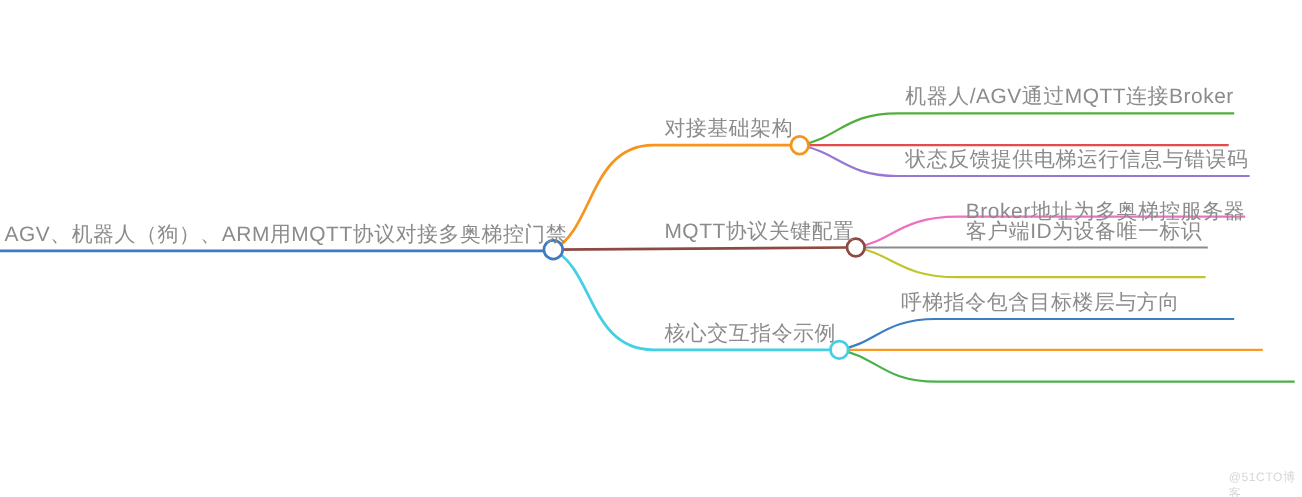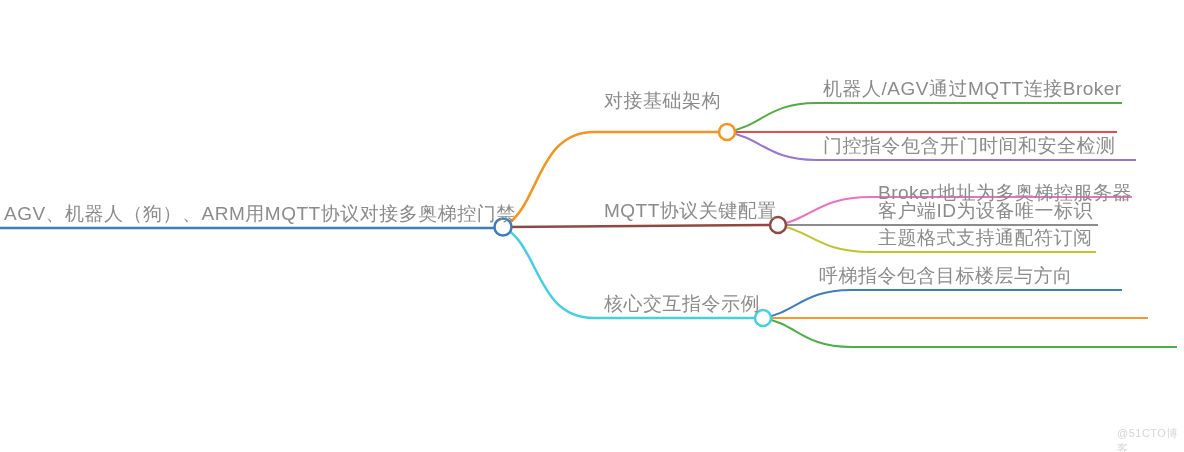--- a/index.html
+++ b/index.html
@@ -60,27 +60,26 @@
     <path d="M 763 318 C 797 324 803 347 851 347 H 1177" stroke-width="2" fill="none" stroke="#4cb04a"></path>
 
     <circle cx="503" cy="227" r="8.5" fill="#ffffff" stroke-width="2.5" stroke="#3c7cc2"></circle>
     <circle cx="727" cy="132" r="8" fill="#ffffff" stroke-width="2.5" stroke="#f7941e"></circle>
     <circle cx="778" cy="225" r="8" fill="#ffffff" stroke-width="2.5" stroke="#8e4a42"></circle>
     <circle cx="763" cy="318" r="8" fill="#ffffff" stroke-width="2.5" stroke="#45cfe4"></circle>
   </svg>
 
   <span class="label" style="left:4px; top:201px;">AGV、机器人（狗）、ARM用MQTT协议对接多奥梯控门禁</span>
 
-  <span class="label" style="left:604px; top:88px;">对接基础架构</span>
+  <span class="label" style="left:604px; top:105px;">对接基础架构</span>
   <span class="label" style="left:604px; top:198px;">MQTT协议关键配置</span>
   <span class="label" style="left:604px; top:291px;">核心交互指令示例</span>
 
   <span class="label" style="left:823px; top:76px;">机器人/AGV通过MQTT连接Broker</span>
-  <span class="label" style="left:823px; top:133px;">门控指令包含开门时间和安全检测</span>
+  <span class="label" style="left:823px; top:133px;">状态反馈提供电梯运行信息与错误码</span>
 
   <span class="label" style="left:878px; top:170px;margin-top:10px;">Broker地址为多奥梯控服务器</span>
   <span class="label" style="left:878px; top:198px;">客户端ID为设备唯一标识</span>
-  <span class="label" style="left:878px; top:225px;">主题格式支持通配符订阅</span>
 
   <span class="label" style="left:819px; top:263px;">呼梯指令包含目标楼层与方向</span>
 
   <span class="watermark">@51CTO博客</span>
 </div>
 
 </body></html>

